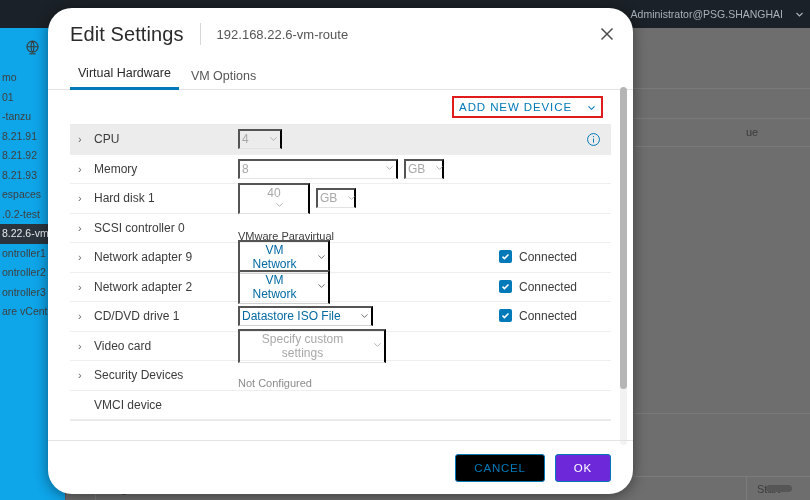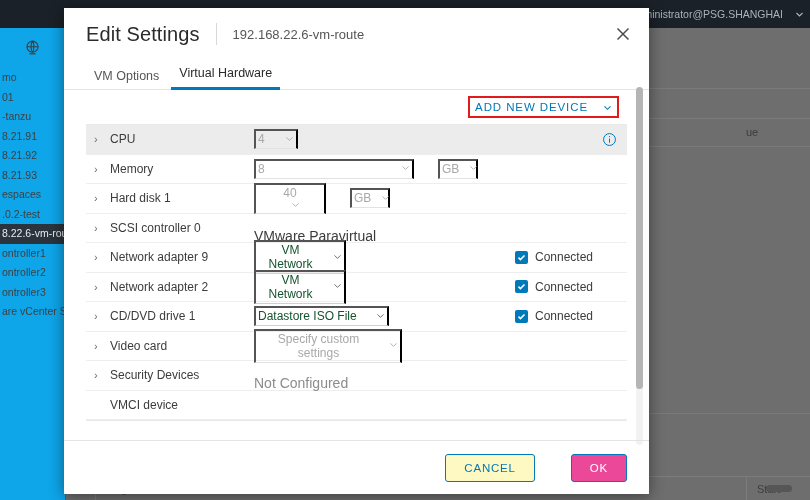--- a/index.html
+++ b/index.html
@@ -57,22 +57,22 @@
   .bg-th { padding: 0 10px; height: 26px; line-height: 26px; }
   .bg-th.sep { border-left: 1px solid #7c7c7c; }
   .bg-th-starttime { position: absolute; left: 680px; }
   .bg-scroll-h {
     position: absolute; left: 700px; right: 18px; bottom: 8px; height: 7px;
     background: #565656; border-radius: 4px;
   }
 
   
   .modal-shadow {
-    position: absolute; left: 64px; top: 8px; width: 585px; height: 486px;
-    background: #ffffff; box-shadow: 0 2px 14px rgba(0,0,0,.45);
+    position: absolute; left: 48px; top: 8px; width: 585px; height: 486px;
+    background: #ffffff; box-shadow: 0 2px 14px rgba(0,0,0,.45); border-radius: 24px;
   }
   .modal-header {
     position: relative; height: 52px; padding: 0 22px;
     display: flex; align-items: center;
   }
   .modal-title {
     font-size: 20px; color: #2b2b2b; font-weight: 400; letter-spacing: .1px;
   }
   .title-divider {
     width: 1px; height: 22px; background: #d8d8d8; margin: 0 16px;
@@ -123,37 +123,37 @@
   .chev {
     color: #6b6b6b; font-size: 11px; width: 8px; display: inline-block;
   }
   .chev.hidden { visibility: hidden; }
   .row-value { flex: 1; display: flex; align-items: center; gap: 6px; }
   .row-right { width: 112px; display: flex; align-items: center; }
 
   .sel-underline {
     display: inline-flex; align-items: center; justify-content: space-between;
     border-bottom: 1px solid #d0d0d0; padding: 1px 2px 2px 2px;
-    font-size: 12px; color: #14532d; cursor: pointer; background: none;
+    font-size: 12px; color: #0369a1; cursor: pointer; background: none;
     font-family: inherit;
   }
   .sel-underline.muted { color: #a8a8a8; border-bottom-color: #e2e2e2; }
   .sel-underline .cv { margin-left: 10px; color: #8a8a8a; font-size: 10px; }
   .w-cpu { width: 44px; }
   .w-mem { width: 160px; }
-  .w-unit { width: 40px; margin-left: 18px; }
+  .w-unit { width: 40px; }
   .w-disk { width: 72px; flex-direction: column; }
   .w-net { width: 92px; }
   .w-cd { width: 135px; }
   .w-video { width: 148px; }
 
-  .plain-val { font-size: 14px; color: #3c3c3c; margin-top: 16px; }
+  .plain-val { font-size: 11px; color: #3c3c3c; margin-top: 16px; }
   .plain-val.muted { color: #8c8c8c; }
 
-  .cb-wrap { display: flex; align-items: center; gap: 7px; font-size: 12px; color: #3c3c3c; cursor: pointer; }
+  .cb-wrap { display: flex; gap: 7px; font-size: 12px; color: #3c3c3c; cursor: pointer; }
   .cb {
     width: 13px; height: 13px; background: #0079b8; border-radius: 2px;
     display: flex; align-items: center; justify-content: center;
   }
   .info-icon { margin-left: auto; margin-right: 10px; display: flex; }
 
   .vscroll {
     position: absolute; right: -16px; top: -38px; width: 7px; height: 358px;
     background: #f2f2f2; border-radius: 4px;
   }
@@ -165,22 +165,22 @@
   .modal-footer {
     position: absolute; left: 0; right: 0; bottom: 0; height: 54px;
     border-top: 1px solid #e4e4e4;
     display: flex; align-items: center; justify-content: flex-end;
     gap: 10px; padding-right: 22px;
   }
   .btn {
     font-size: 11.5px; letter-spacing: .8px; padding: 7px 18px;
     border-radius: 3px; cursor: pointer; font-family: inherit;
   }
-  .btn-cancel { background: #fef9c3; color: #0079b8; border: 1px solid #0079b8; }
-  .btn-ok { background: #ec4899; color: #fff; border: 1px solid #0079b8; margin-left: 26px; }
+  .btn-cancel { background: #000000; color: #0079b8; border: 1px solid #0079b8; }
+  .btn-ok { background: #6d28d9; color: #fff; border: 1px solid #0079b8; }
 </style>
 </head>
 <body>
 
 <div class="app-bg">
 
   <div class="topbar">
     <div class="topbar-left">
       <span class="topbar-menu">nt</span>
       <span>
@@ -267,22 +267,22 @@
     <span class="modal-subtitle">192.168.22.6-vm-route</span>
     <span class="close-btn">
       <svg class="icon-svg" width="14" height="14" viewBox="0 0 14 14" fill="none" stroke="#4a4a4a" stroke-width="1.5">
         <line x1="1.5" y1="1.5" x2="12.5" y2="12.5"></line>
           <line x1="12.5" y1="1.5" x2="1.5" y2="12.5"></line>
       </svg>
     </span>
   </div>
 
   <div class="tabs">
+      <div class="tab active">Virtual Hardware</div>
       <div class="tab">VM Options</div>
-      <div class="tab active">Virtual Hardware</div>
     </div>
 
   <div class="toolbar">
     <div class="add-device-wrap">
       <button class="add-device">
         <span>ADD NEW DEVICE</span>
         <span>
           <svg class="icon-svg" width="9" height="9" viewBox="0 0 12 12" fill="none" stroke="#0079b8" stroke-width="1.4">
             <polyline points="2,4.5 6,8.5 10,4.5"></polyline>
           </svg>

